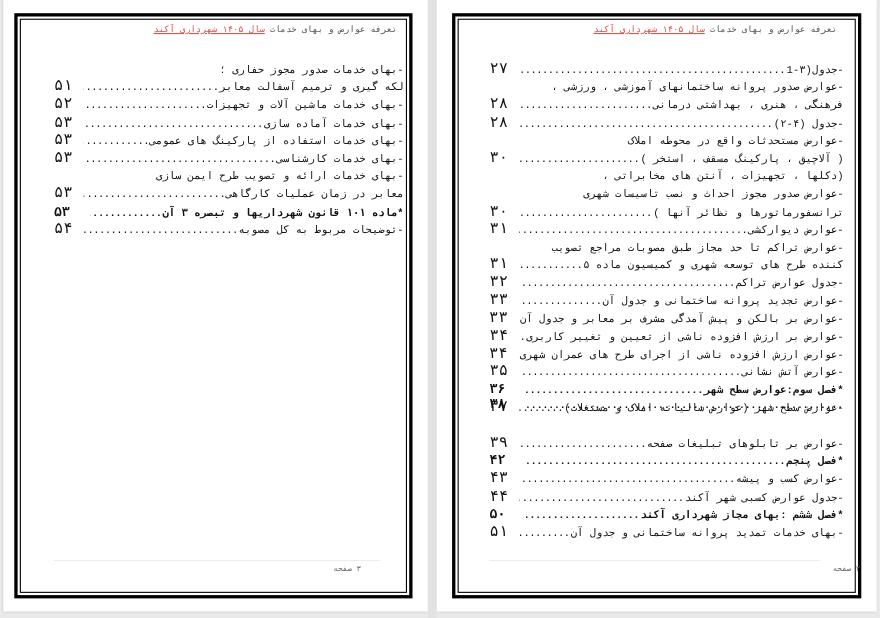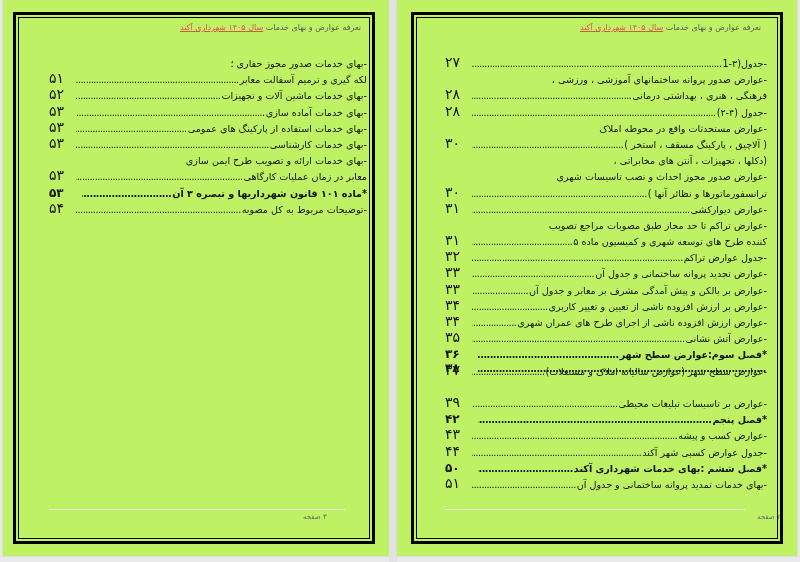--- a/index.html
+++ b/index.html
@@ -3,22 +3,23 @@
 <meta charset="utf-8">
 <style>
   html, body { margin:0; padding:0; }
   body {
     width:800px; height:562px; overflow:hidden;
     background:#e9e9e9;
     font-family: "DejaVu Sans", sans-serif;
     position:relative;
   }
   .page {
-    position:absolute; top:0; height:556px; background:#bef264;
+    position:absolute; top:0; height:556px; background:#ffffff;
     box-shadow: 0 0 2px #c8c8c8;
+    font-family: Liberation Mono, monospace;
   }
   .page-left { left:3px; width:386px; }
   .page-right { left:397px; width:400px; }
   .frame {
     position:absolute; border:3px solid #000;
   }
   .frame::after {
     content:""; position:absolute; left:2px; top:2px; right:2px; bottom:2px;
     border:1px solid #000;
   }
@@ -239,41 +240,41 @@
         <div class="row">
           <span class="label">-عوارض سطح شهر (عوارض سالیانه املاک و مستغلات)</span>
           <span class="dots"></span>
           <span class="num">۳۷</span>
         </div>
         <div class="row bold">
           <span class="dots"></span>
           <span class="num">۳۸</span>
         </div>
         <div class="row">
-          <span class="label">-عوارض بر تاسیسات تبلیغات محیطی</span>
+          <span class="label">-عوارض بر تابلوهای تبلیغات صفحه</span>
           <span class="dots"></span>
           <span class="num">۳۹</span>
         </div>
         <div class="row bold">
           <span class="label">*فصل پنجم</span>
           <span class="dots"></span>
           <span class="num">۴۲</span>
         </div>
         <div class="row">
           <span class="label">-عوارض کسب و پیشه</span>
           <span class="dots"></span>
           <span class="num">۴۳</span>
         </div>
         <div class="row">
           <span class="label">-جدول عوارض کسبی شهر آکند</span>
           <span class="dots"></span>
           <span class="num">۴۴</span>
         </div>
         <div class="row bold">
-          <span class="label">*فصل ششم :بهای خدمات شهرداری آکند</span>
+          <span class="label">*فصل ششم :بهای مجاز شهرداری آکند</span>
           <span class="dots"></span>
           <span class="num">۵۰</span>
         </div>
         <div class="row">
           <span class="label">-بهای خدمات تمدید پروانه ساختمانی و جدول آن</span>
           <span class="dots"></span>
           <span class="num">۵۱</span>
         </div>
       </div>
   </div>

